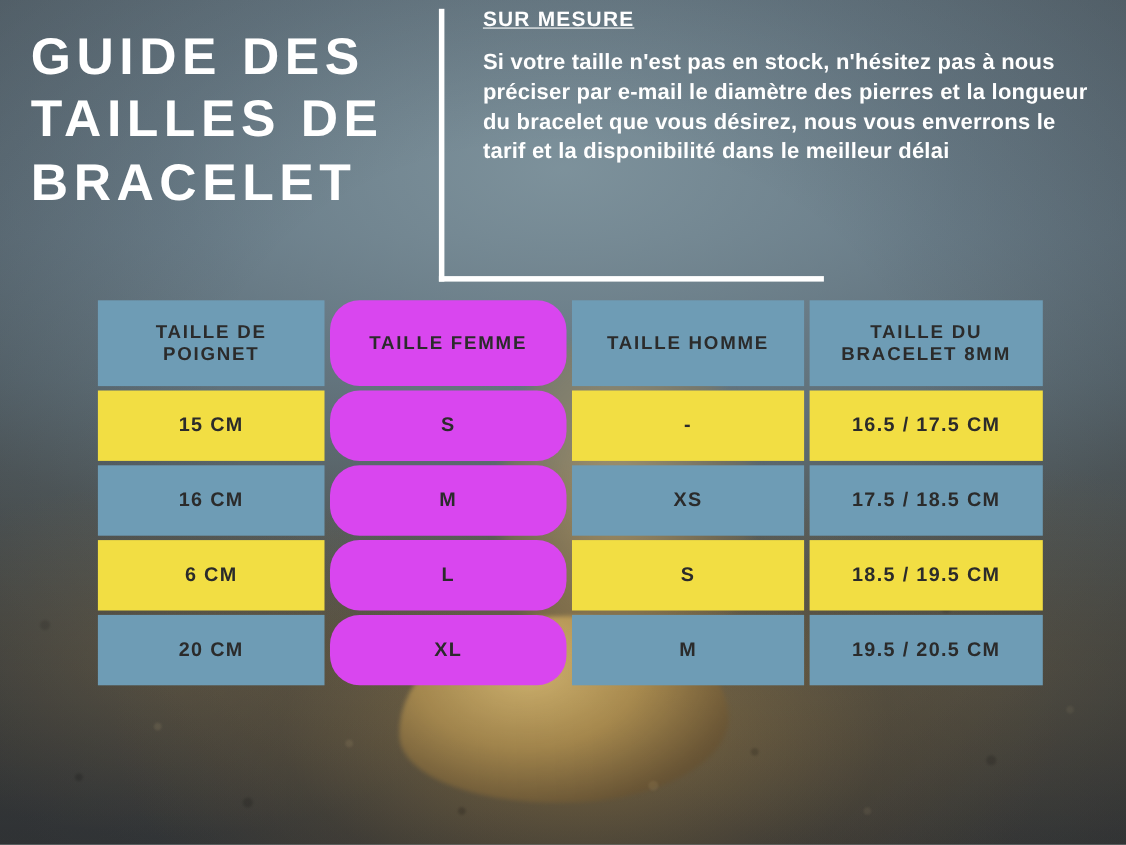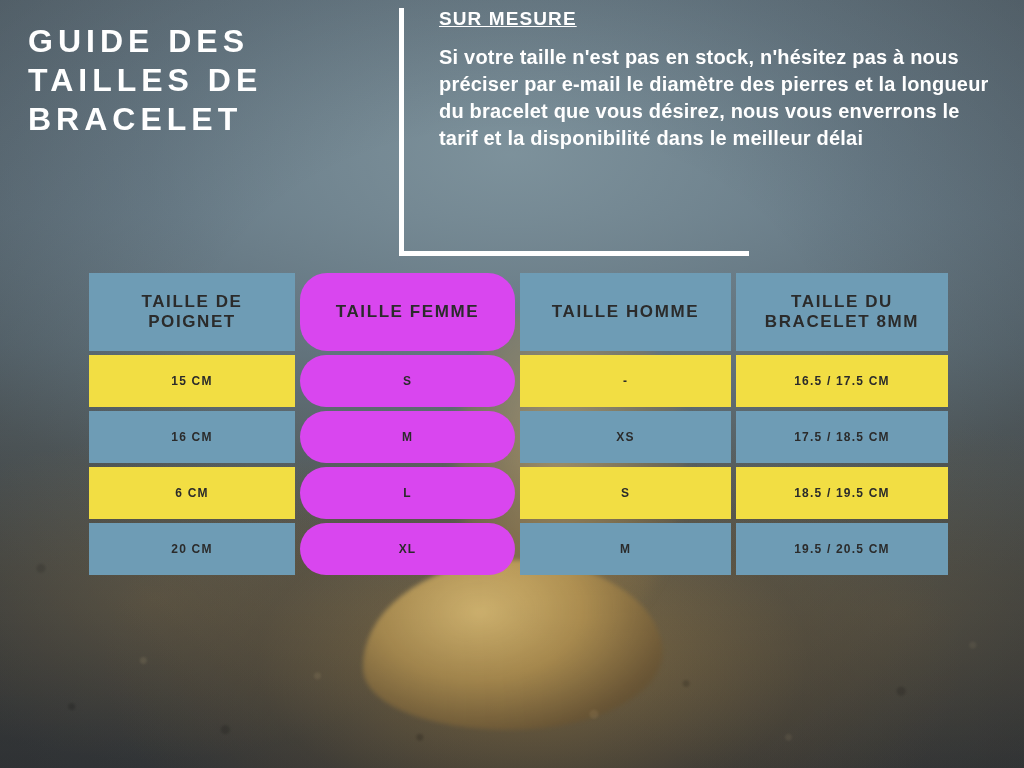--- a/index.html
+++ b/index.html
@@ -86,21 +86,21 @@
     top: 0;
     width: 1024px;
     height: 262px;
   }
   .title {
     position: absolute;
     left: 28px;
     top: 22px;
     width: 380px;
     color: #ffffff;
-    font-size: 32px;
+    font-size: 47px;
     font-weight: bold;
     line-height: 1.22;
     letter-spacing: 5px;
     text-transform: uppercase;
   }
   .custom-block {
     position: absolute;
     left: 399px;
     top: 8px;
     width: 600px;
@@ -141,29 +141,29 @@
     width: 862px;
     border-collapse: separate;
     border-spacing: 5px 4px;
     table-layout: fixed;
   }
   .table td, .table th {
     padding: 0;
     margin: 0;
   }
   .cell {
-    height: 52px;
+    height: 64px;
     display: flex;
     align-items: center;
     justify-content: center;
     text-align: center;
     font-weight: bold;
     letter-spacing: 1.2px;
     color: #2b2b2b;
-    font-size: 12px;
+    font-size: 18px;
     line-height: 1.18;
     padding: 0 6px;
     box-sizing: border-box;
   }
   .head .cell {
     height: 78px;
     font-size: 17px;
     letter-spacing: 1.6px;
   }
   .blue   { background: #6e9cb5; }

